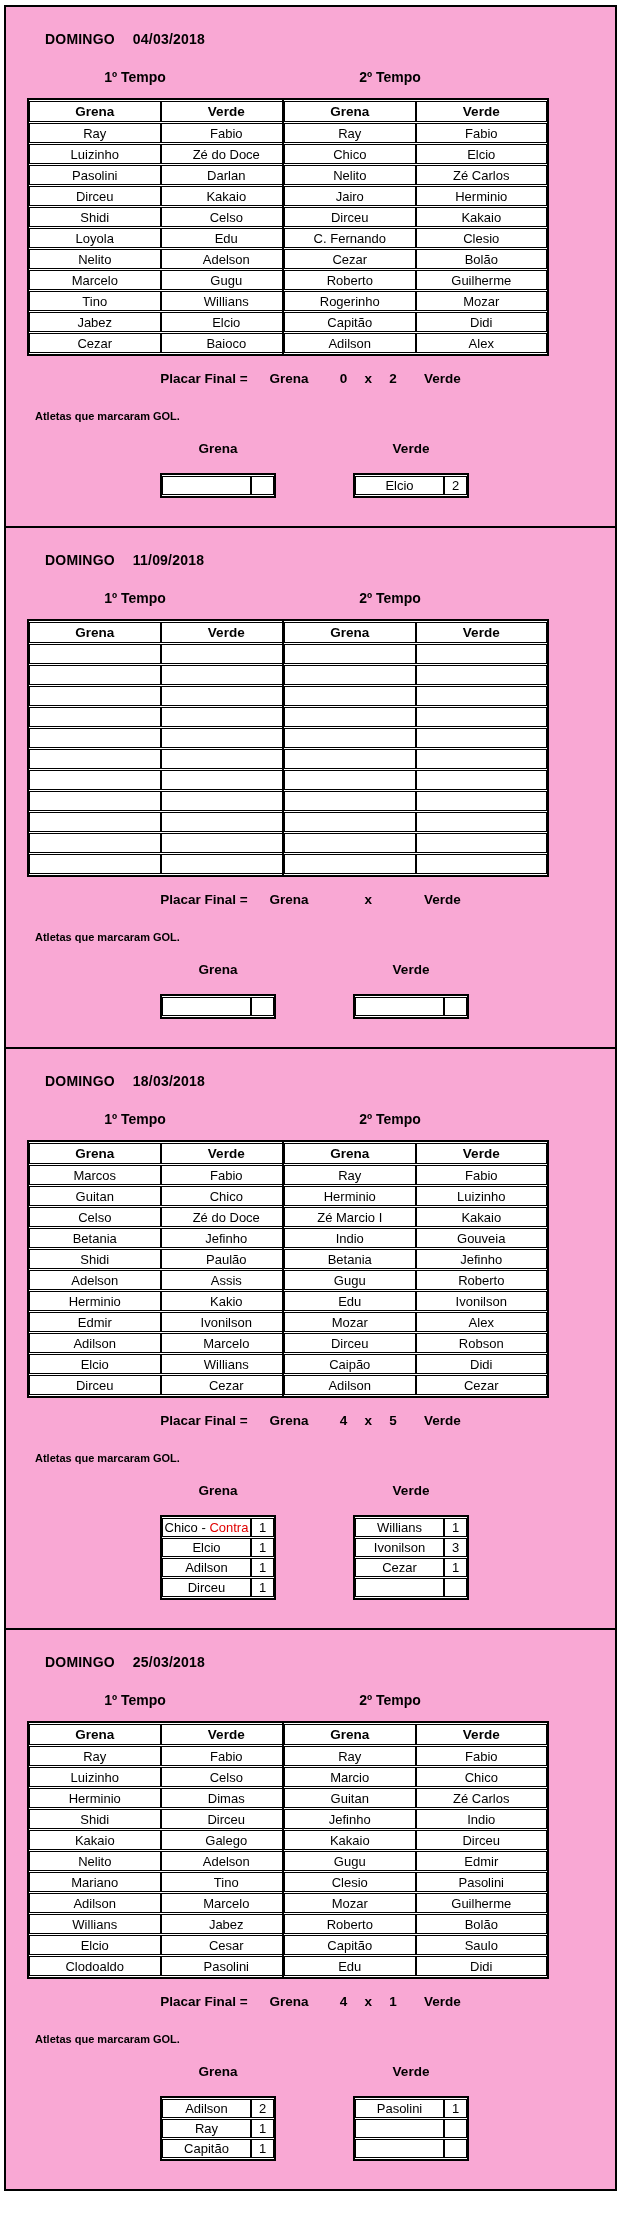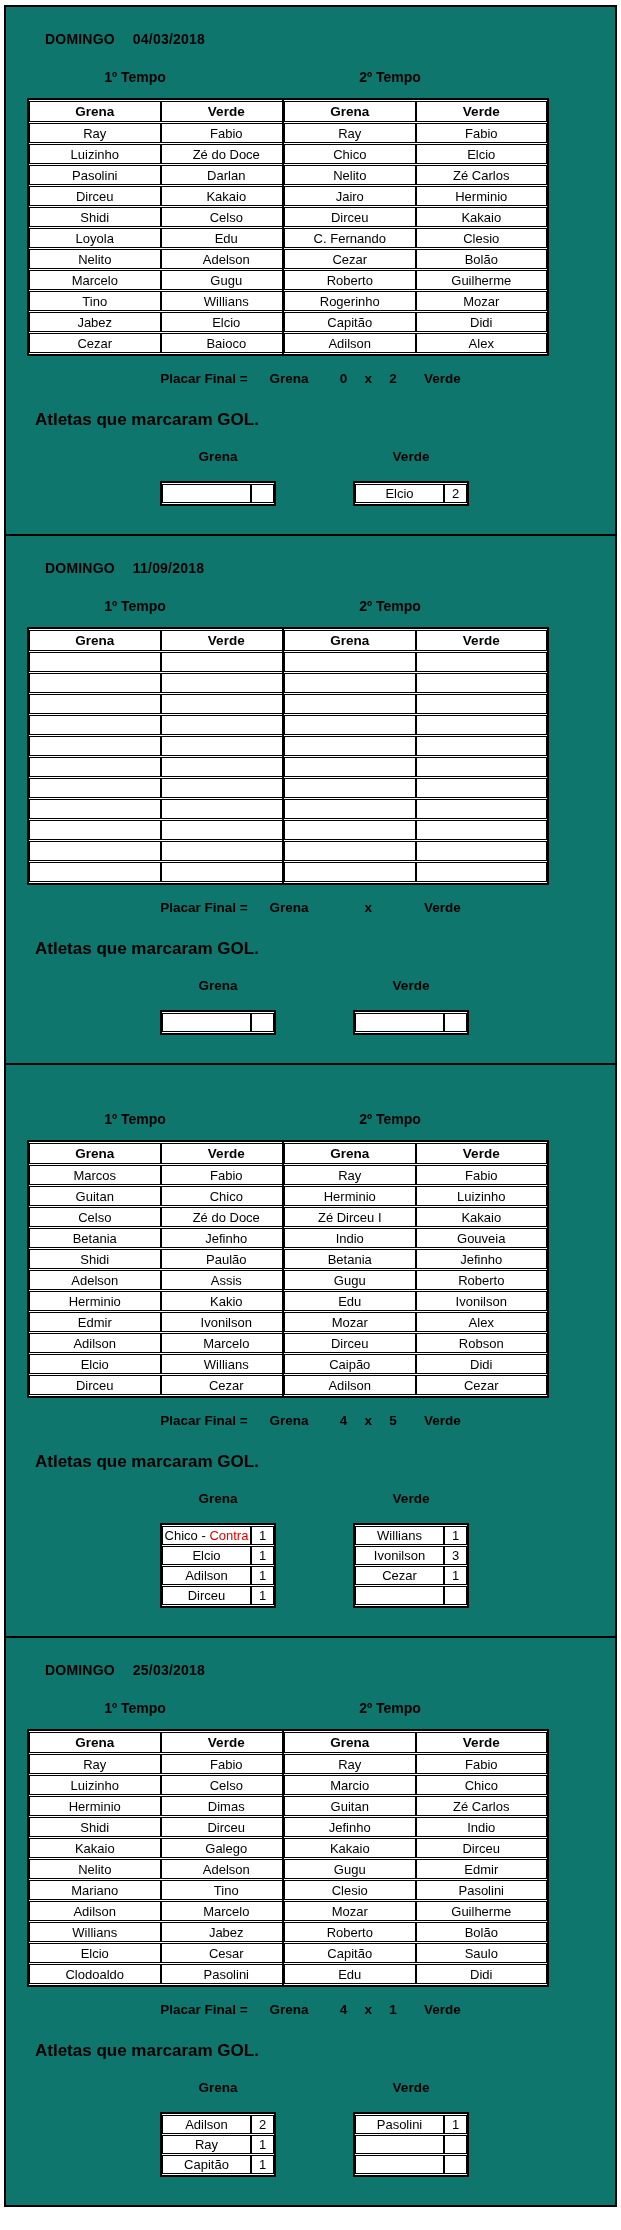--- a/index.html
+++ b/index.html
@@ -5,21 +5,21 @@
   html, body { margin:0; padding:0; background:#ffffff; }
   body {
     width:621px;
     font-family:"Liberation Sans", sans-serif;
     color:#000;
   }
   .page { padding:5px 4px 6px 4px; }
 
   section.match {
     border:2px solid #000;
-    background:#0f766e;
+    background:#f9a8d4;
     padding:24px 0 28px 0;
   }
   section.match + section.match { margin-top:-2px; }
 
   .match-title {
     margin-left:39px;
     font-weight:bold;
     font-size:14px;
     letter-spacing:0.2px;
   }
@@ -63,21 +63,21 @@
     margin-top:15px;
   }
   .placar .pl-team-a { margin-left:22px; }
   .placar .pl-score  { margin-left:28px; min-width:14px; text-align:center; }
   .placar .pl-x      { margin-left:14px; }
   .placar .pl-score2 { margin-left:14px; min-width:14px; text-align:center; }
   .placar .pl-team-b { margin-left:24px; }
 
   .scorers-heading {
     font-weight:bold;
-    font-size:17px;
+    font-size:11px;
     margin:24px 1px 0 29px;
   }
 
   .scorers { display:flex; margin-top:19px; }
   .scorer-col { width:116px; }
   .scorer-col.grena { margin-left:154px; }
   .scorer-col.verde { margin-left:77px; }
   .scorer-team-label {
     text-align:center;
     font-weight:bold;
@@ -414,20 +414,23 @@
                 <td><span></span><span class="red"></span></td>
                 <td class="count"></td>
               </tr>
             </tbody>
           </table>
         </div>
       </div>
     </section>
 
     <section class="match">
+      <div class="match-title">
+        <span class="day">DOMINGO</span><span class="date">18/03/2018</span>
+      </div>
 
       <div class="halves">
         <div class="half first">
           <div class="half-title">1º Tempo</div>
           <table class="roster">
             <thead>
               <tr>
                 <th>Grena</th>
                 <th>Verde</th>
               </tr>
@@ -492,21 +495,21 @@
             <tbody>
               <tr>
                 <td>Ray</td>
                 <td>Fabio</td>
               </tr>
               <tr>
                 <td>Herminio</td>
                 <td>Luizinho</td>
               </tr>
               <tr>
-                <td>Zé Dirceu I</td>
+                <td>Zé Marcio I</td>
                 <td>Kakaio</td>
               </tr>
               <tr>
                 <td>Indio</td>
                 <td>Gouveia</td>
               </tr>
               <tr>
                 <td>Betania</td>
                 <td>Jefinho</td>
               </tr>

